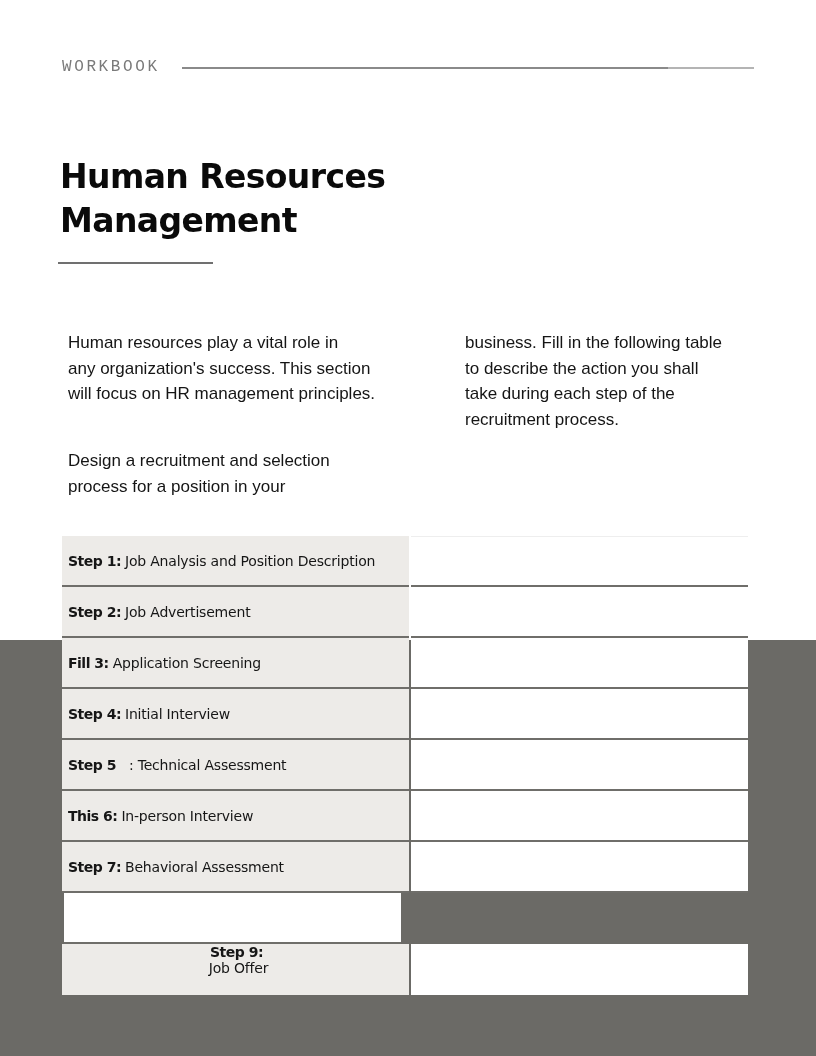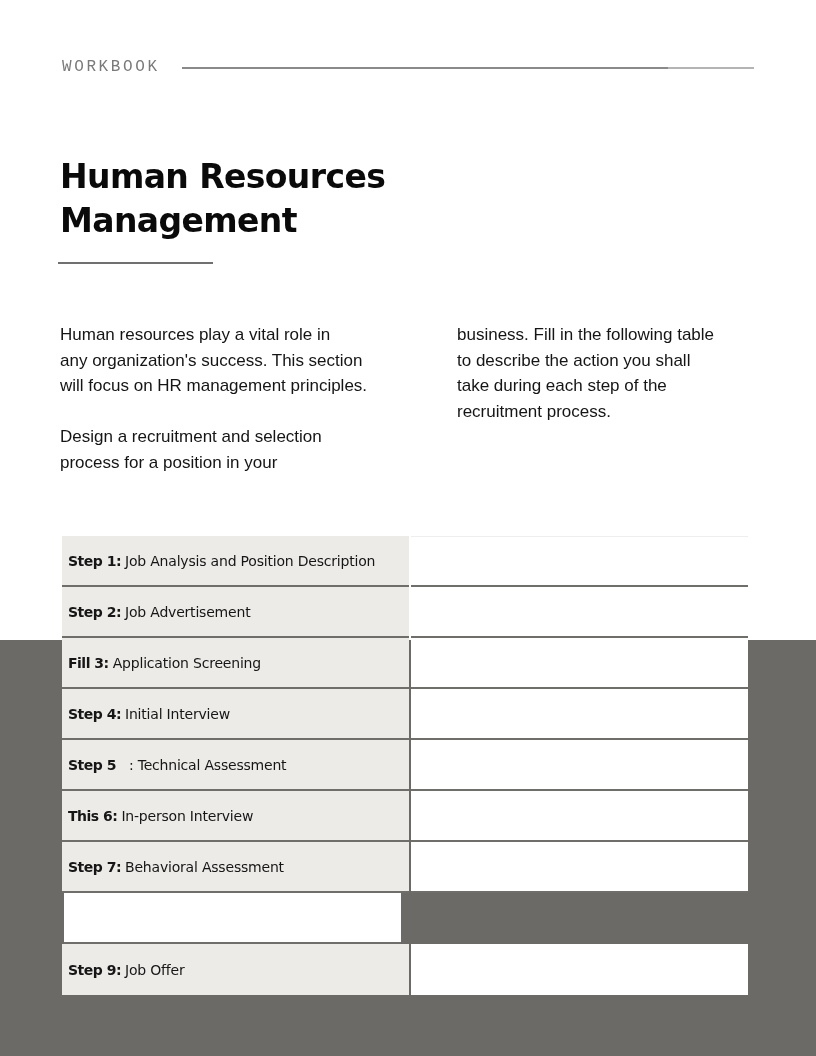--- a/index.html
+++ b/index.html
@@ -33,21 +33,21 @@
     }
     .title-rule {
       position: absolute; left: 58px; top: 262px; width: 155px; height: 2px;
       background: #707070;
     }
     .intro {
       position: absolute; top: 322px; width: 340px;
       font-family: "Liberation Sans", sans-serif;
       font-size: 17px; line-height: 25.5px; color: #151515;
     }
-    .intro p { margin: 0; }
+    .intro p { margin: 8px; }
     .intro .gap { height: 25.5px; }
     .intro.col-left { left: 60px; }
     .intro.col-right { left: 457px; width: 300px; }
 
     .steps-table {
       position: absolute; left: 62px; top: 536px; width: 755px;
       border-collapse: collapse;
     }
     .step-row { display: flex; height: 51px; }
     .step-cell {
@@ -58,21 +58,21 @@
       border-bottom: 2px solid #6f6e6a;
     }
     .step-cell .num { font-weight: bold; letter-spacing: -0.5px; margin-right: 4px; }
     .step-cell .name { letter-spacing: -0.2px; }
     .answer-cell {
       width: 337px; margin-left: 2px; background: #ffffff;
       border-bottom: 2px solid #6f6e6a; box-sizing: border-box;
     }
     .step-row.first .answer-cell { border-top: 1px solid #eeeeee; }
     .step-row.last .step-cell,
-    .step-row.last .answer-cell { border-bottom: none; }
+    .step-row.last .answer-cell { border-bottom: none; flex-direction: column; }
   </style>
 </head>
 <body>
 
 <div class="bottom-band"></div>
 
 <div class="header">
   <span class="label">WORKBOOK</span>
   <div class="rule"></div>
 </div>

